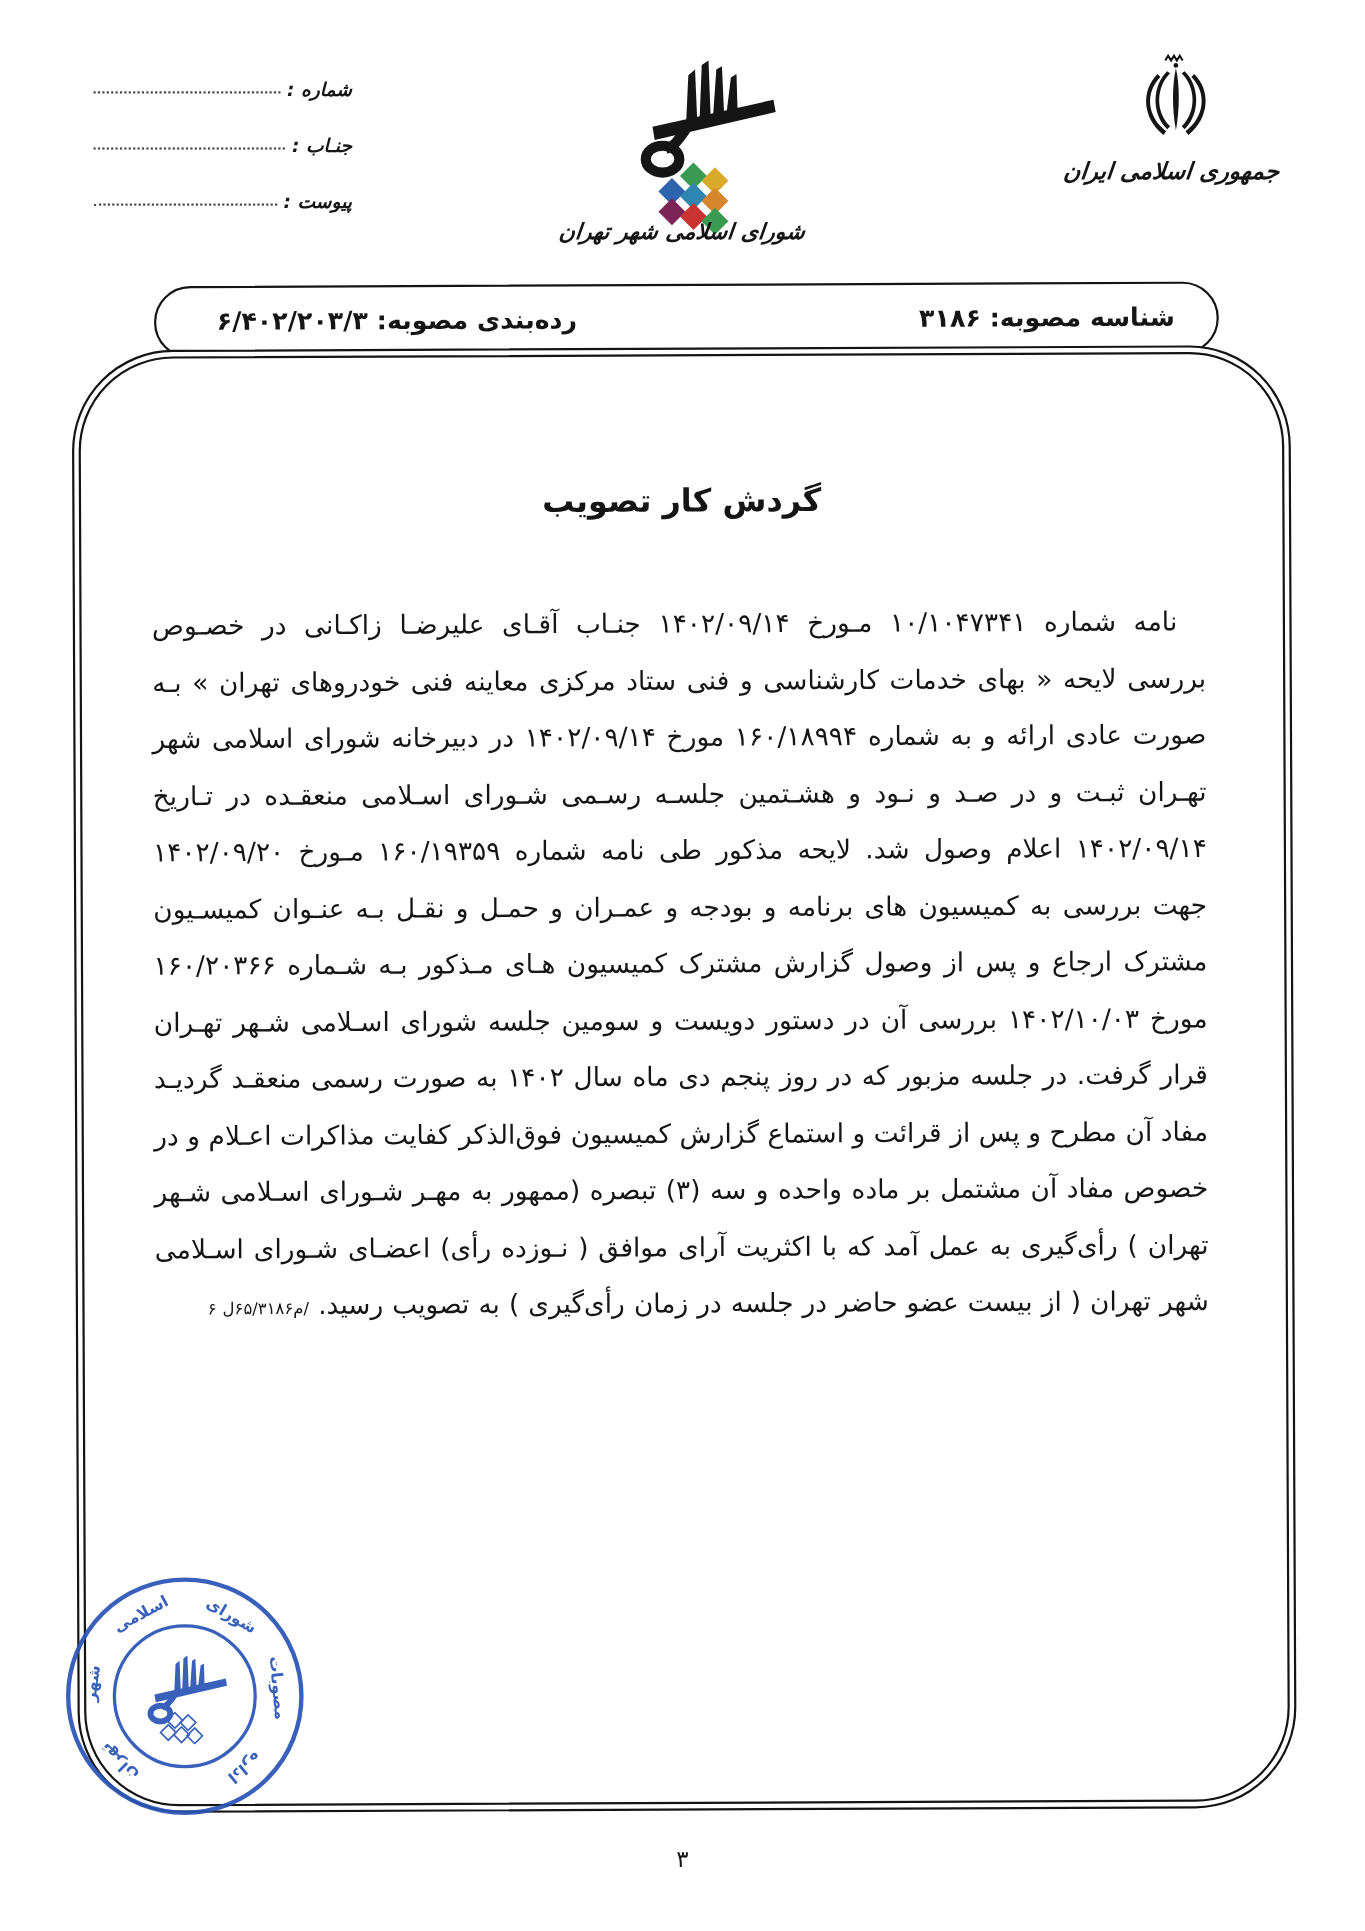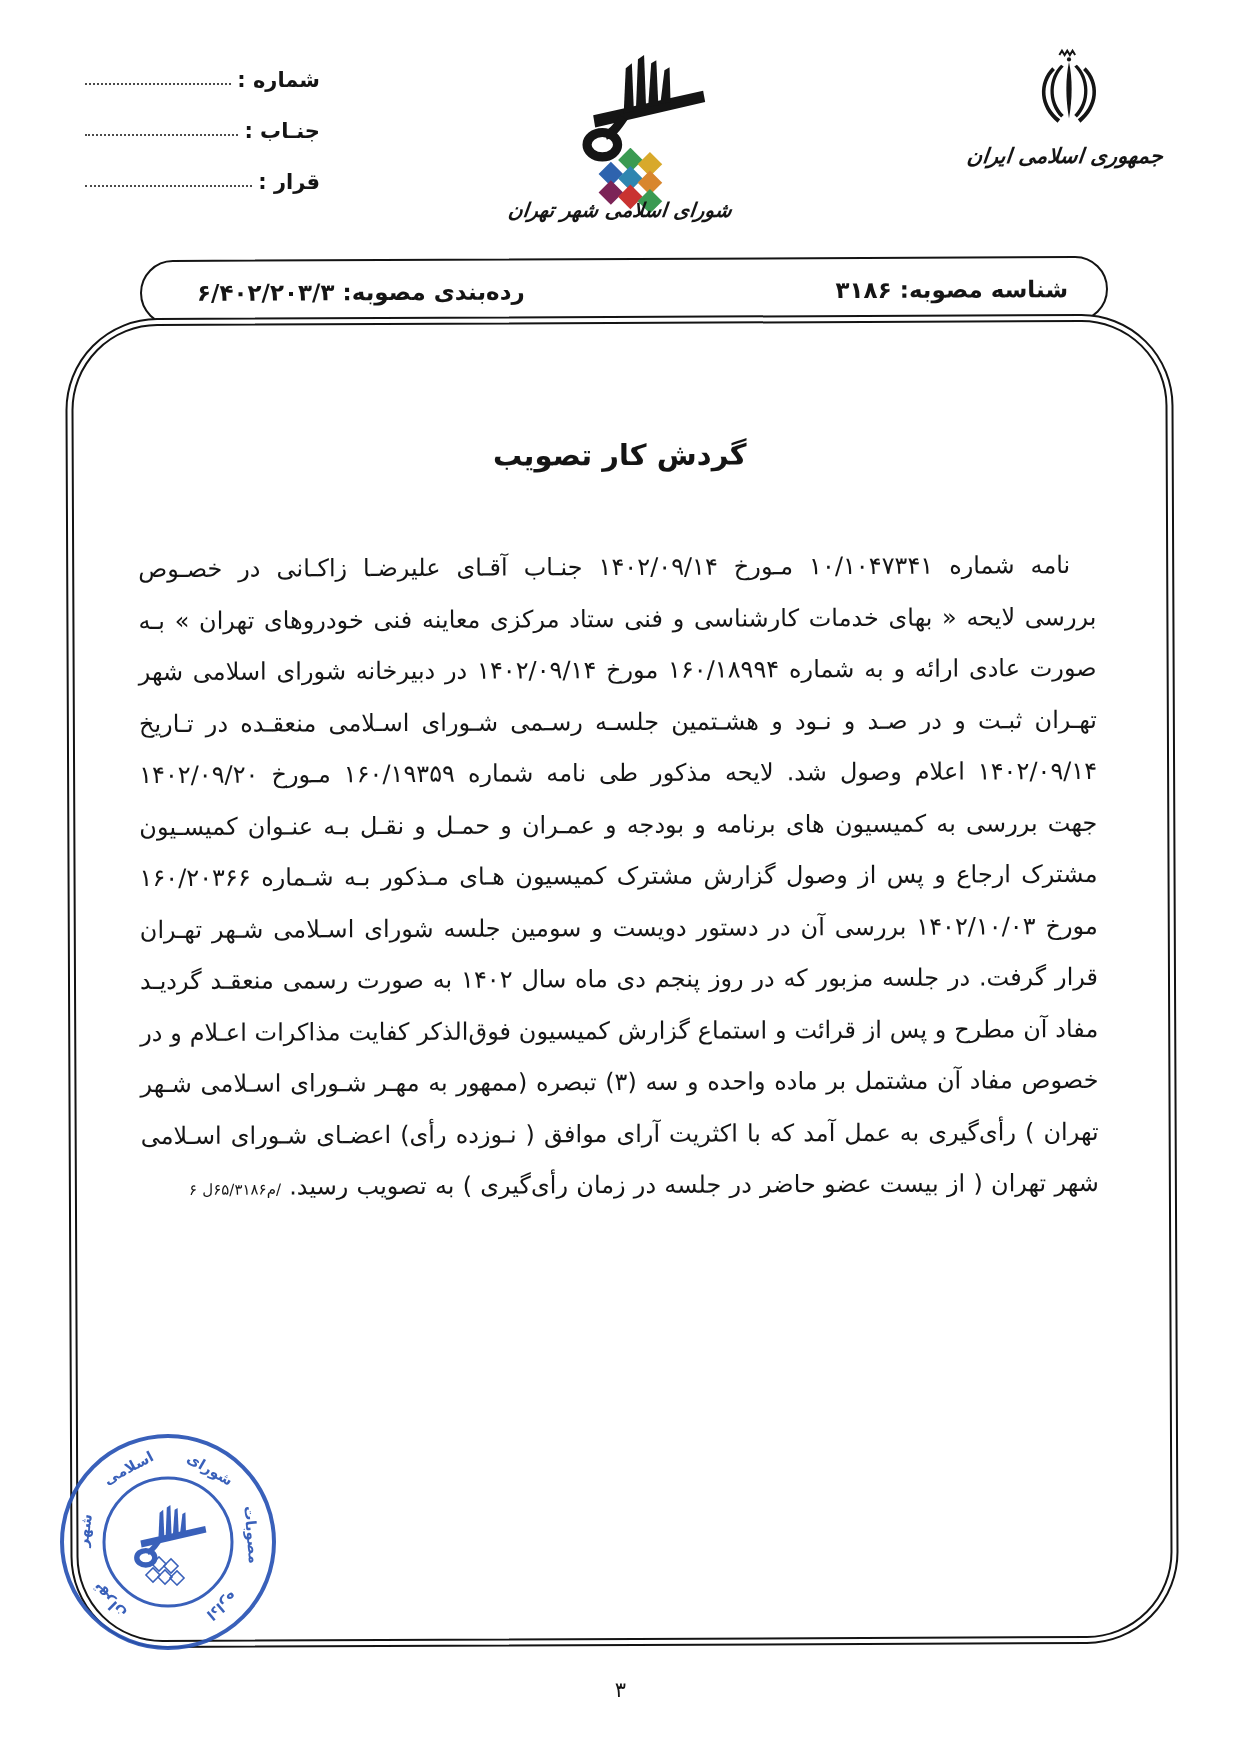--- a/index.html
+++ b/index.html
@@ -6,21 +6,21 @@
   html,body { background:#fff; }
   .page {
     position:relative; width:1241px; height:1755px; background:#ffffff;
     font-family:"DejaVu Sans", sans-serif; color:#151515; overflow:hidden;
   }
 
   
   .lh-fields { position:absolute; left:85px; top:58px; width:235px; }
   .lh-row { display:flex; direction:ltr; align-items:flex-end; margin-bottom:17px; height:34px; }
   .lh-dots { flex:1; border-bottom:2px dotted #4a4a4a; margin:0 6px 7px 0; }
-  .lh-label { direction:rtl; font-weight:700; font-size:21px; white-space:nowrap; }
+  .lh-label { direction:rtl; font-style:italic; font-weight:700; font-size:17px; white-space:nowrap; }
 
   
   .council { position:absolute; left:470px; top:40px; width:300px; height:200px; }
   .council-mark { position:absolute; left:95px; top:10px; width:150px; height:112px; }
   .council-mosaic { position:absolute; left:108px; top:108px; width:120px; height:76px; }
   .council-caption { position:absolute; left:20px; top:158px; width:260px; text-align:center;
     font-style:italic; font-weight:700; font-size:20px; transform:skewX(-6deg); }
 
   
   .emblem { position:absolute; left:940px; top:42px; width:250px; height:150px; }
@@ -77,21 +77,21 @@
     <div class="lh-row">
       <span class="lh-dots"></span>
       <span class="lh-label">شماره :</span>
     </div>
     <div class="lh-row">
       <span class="lh-dots"></span>
       <span class="lh-label">جنـاب :</span>
     </div>
     <div class="lh-row">
       <span class="lh-dots"></span>
-      <span class="lh-label">قرار :</span>
+      <span class="lh-label">پیوست :</span>
     </div>
   </div>
 
   <div class="council">
     <svg class="council-mark" viewBox="0 0 140 110">
       <polygon points="24,64 132,40 134,51 26,76" fill="#151515"></polygon>
       <polygon points="54,62 56,18 62,13 64,60" fill="#151515"></polygon>
       <polygon points="66,59 68,9 74,5 76,57" fill="#151515"></polygon>
       <polygon points="78,56 81,13 86,10 88,54" fill="#151515"></polygon>
       <polygon points="90,53 94,20 99,17 100,51" fill="#151515"></polygon>

